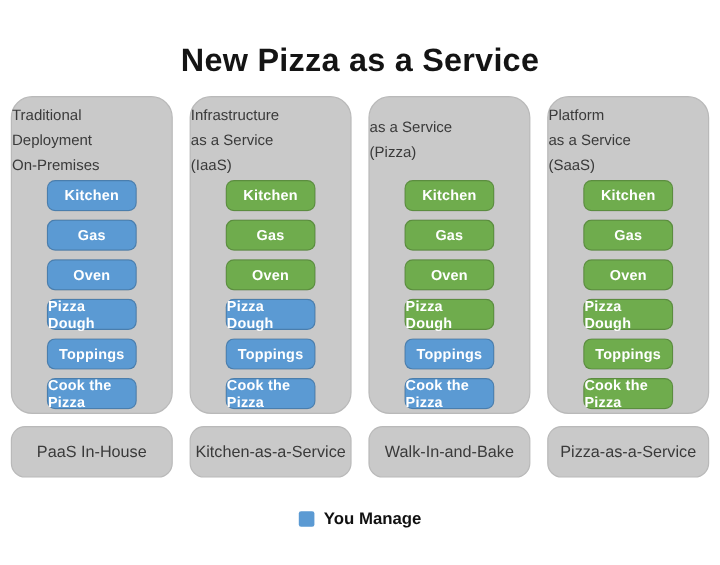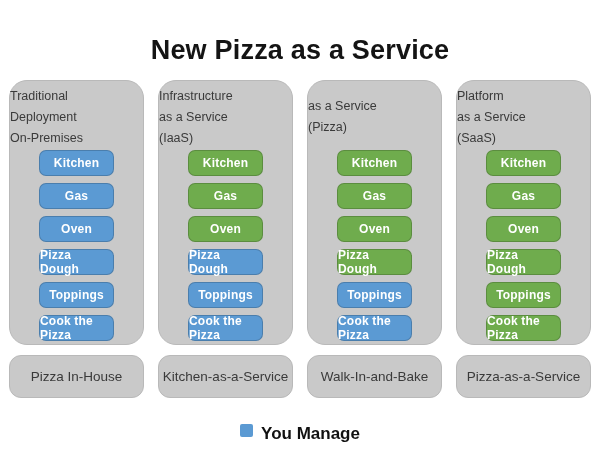--- a/index.html
+++ b/index.html
@@ -81,23 +81,23 @@
   .legend {
     position: absolute;
     top: 424px; left: 0;
     width: 600px;
     display: flex;
     justify-content: center;
     gap: 105px;
   }
   .legend-item {
     display: flex;
-    align-items: flex-start;
+    align-items: center;
     gap: 8px;
-    font-size: 17px;
+    font-size: 14px;
     font-weight: bold;
     color: #111111;
   }
   .legend-swatch {
     width: 13px; height: 13px;
     border-radius: 2px;
     display: inline-block;
   }
 </style>
 </head>
@@ -116,21 +116,21 @@
           </div>
       <div class="items">
             <div class="item" style="background: rgb(91, 154, 211);">Kitchen</div>
             <div class="item" style="background: rgb(91, 154, 211);">Gas</div>
             <div class="item" style="background: rgb(91, 154, 211);">Oven</div>
             <div class="item" style="background: rgb(91, 154, 211);">Pizza Dough</div>
             <div class="item" style="background: rgb(91, 154, 211);">Toppings</div>
             <div class="item" style="background: rgb(91, 154, 211);">Cook the Pizza</div>
           </div>
     </div>
-    <div class="footer-box">Pizza In-House</div>
+    <div class="footer-box">PaaS In-House</div>
   </div>
 
   <div class="colwrap">
     <div class="column">
       <div class="col-header">
             <div>Infrastructure</div>
             <div>as a Service</div>
             <div>(IaaS)</div>
           </div>
       <div class="items">

